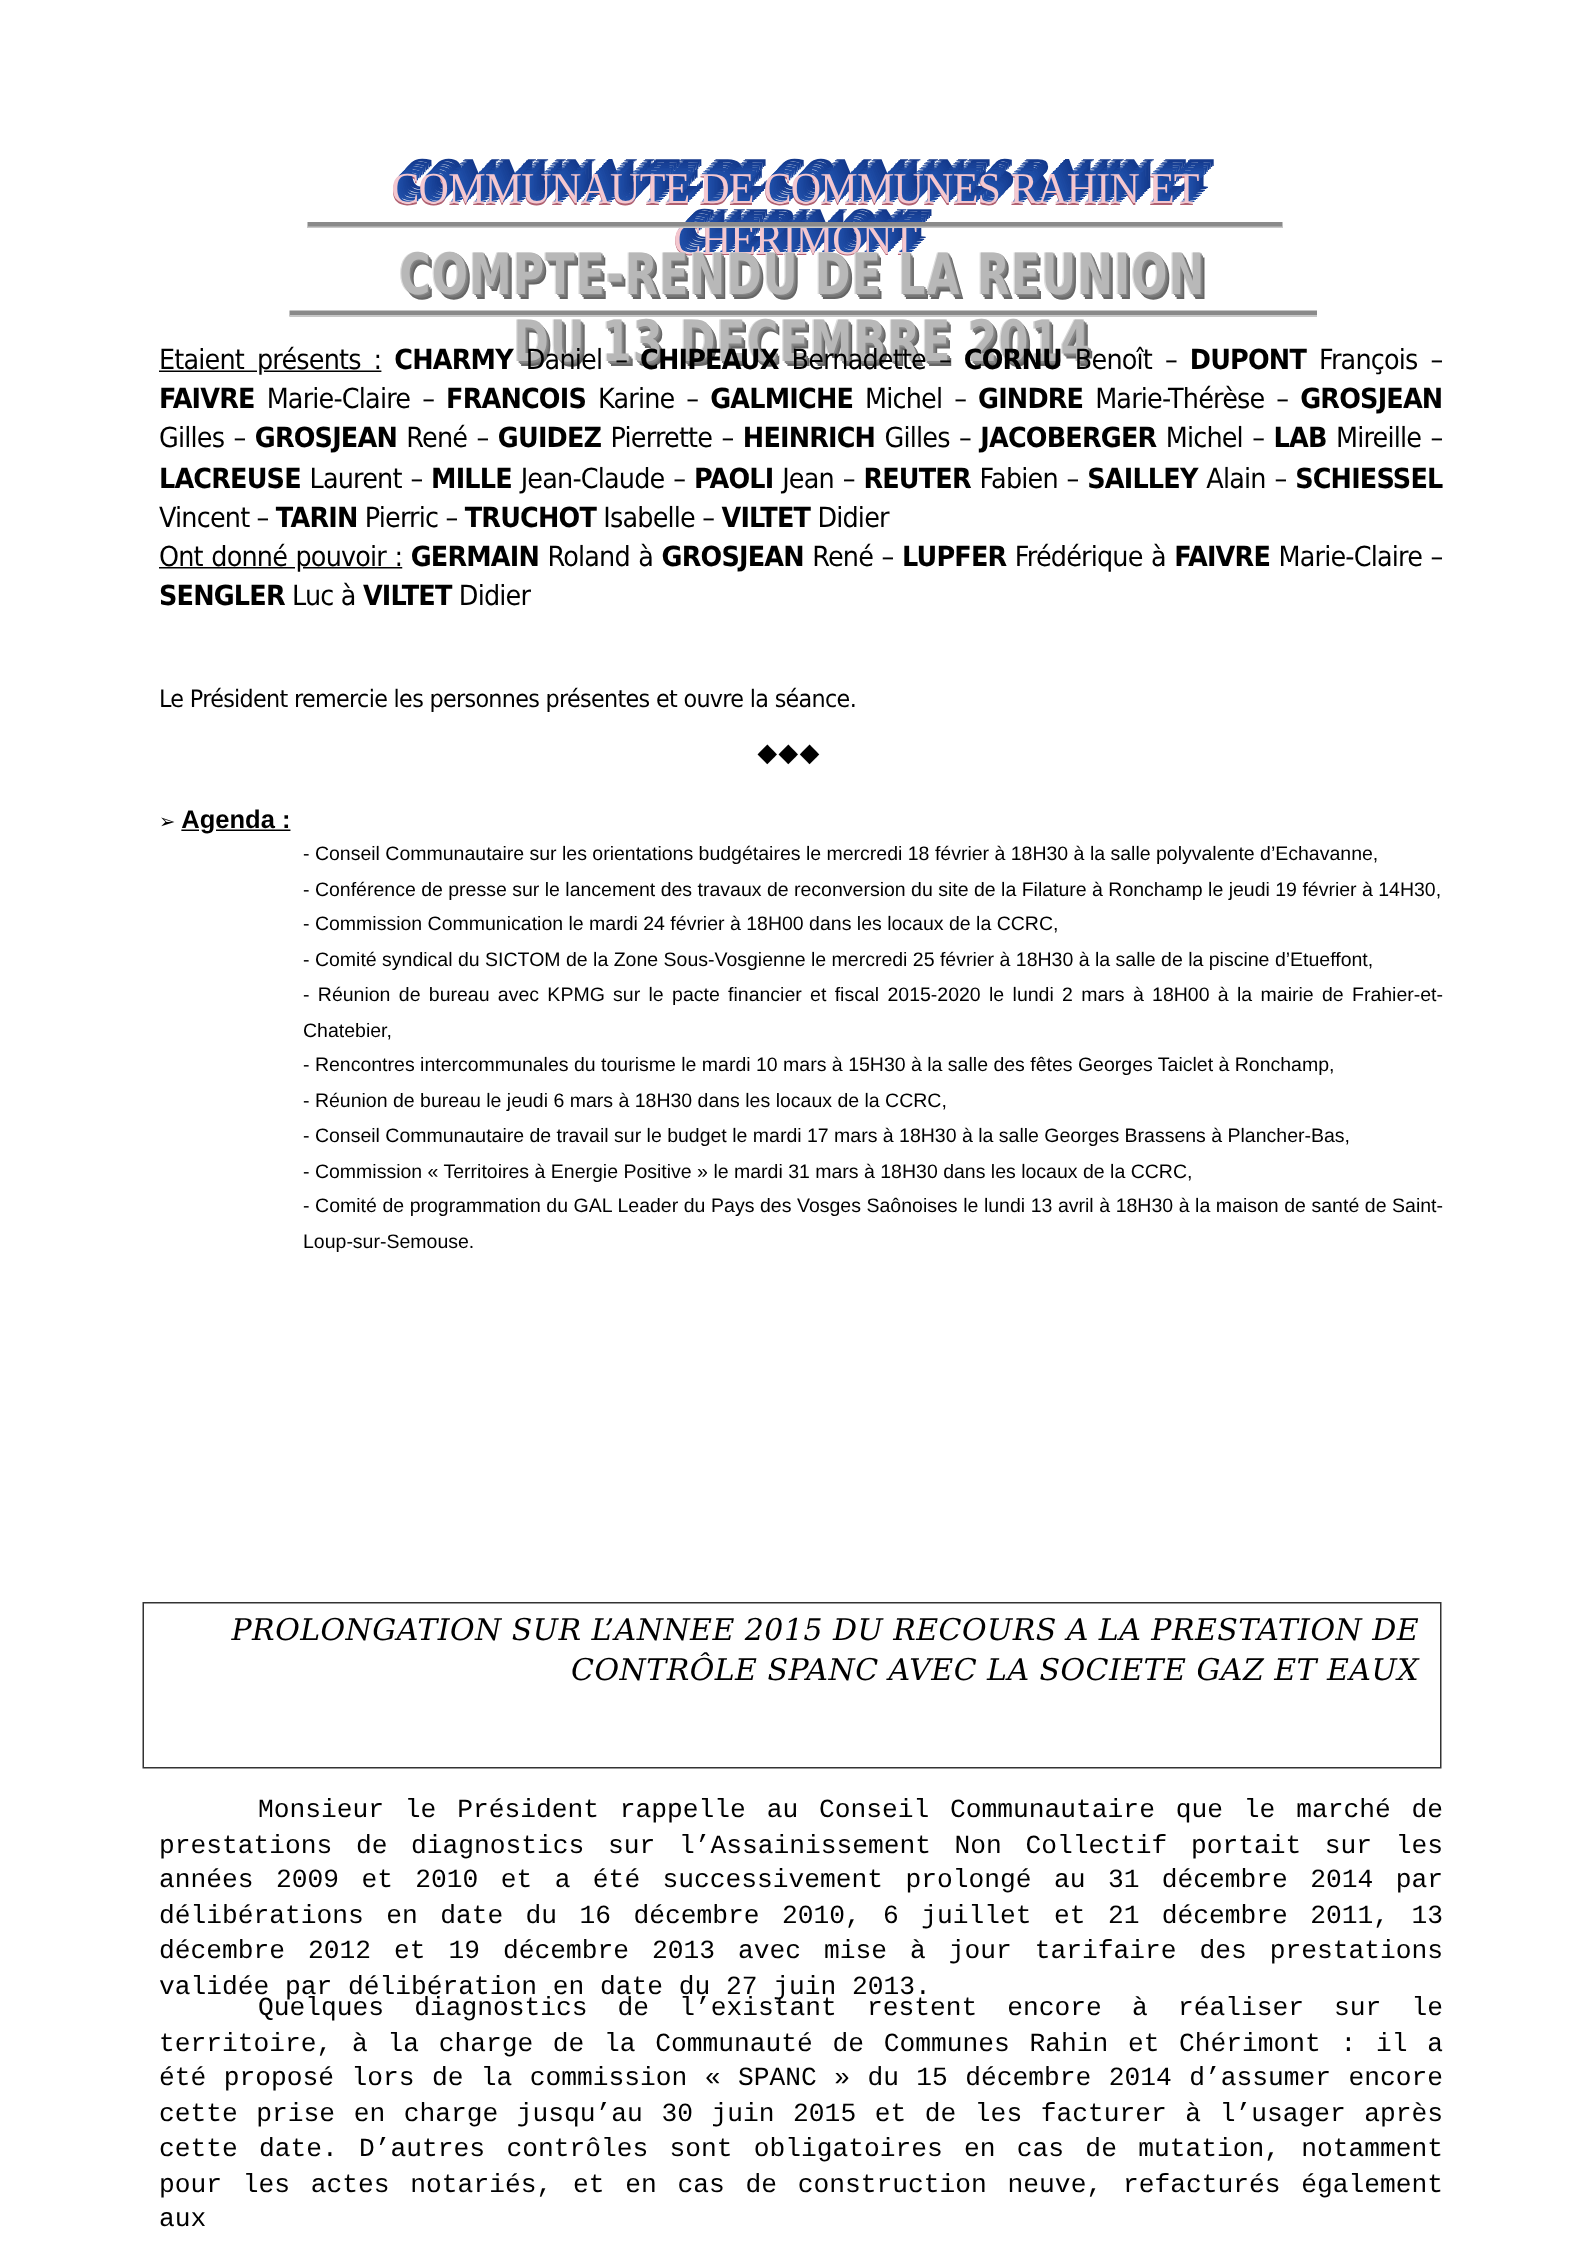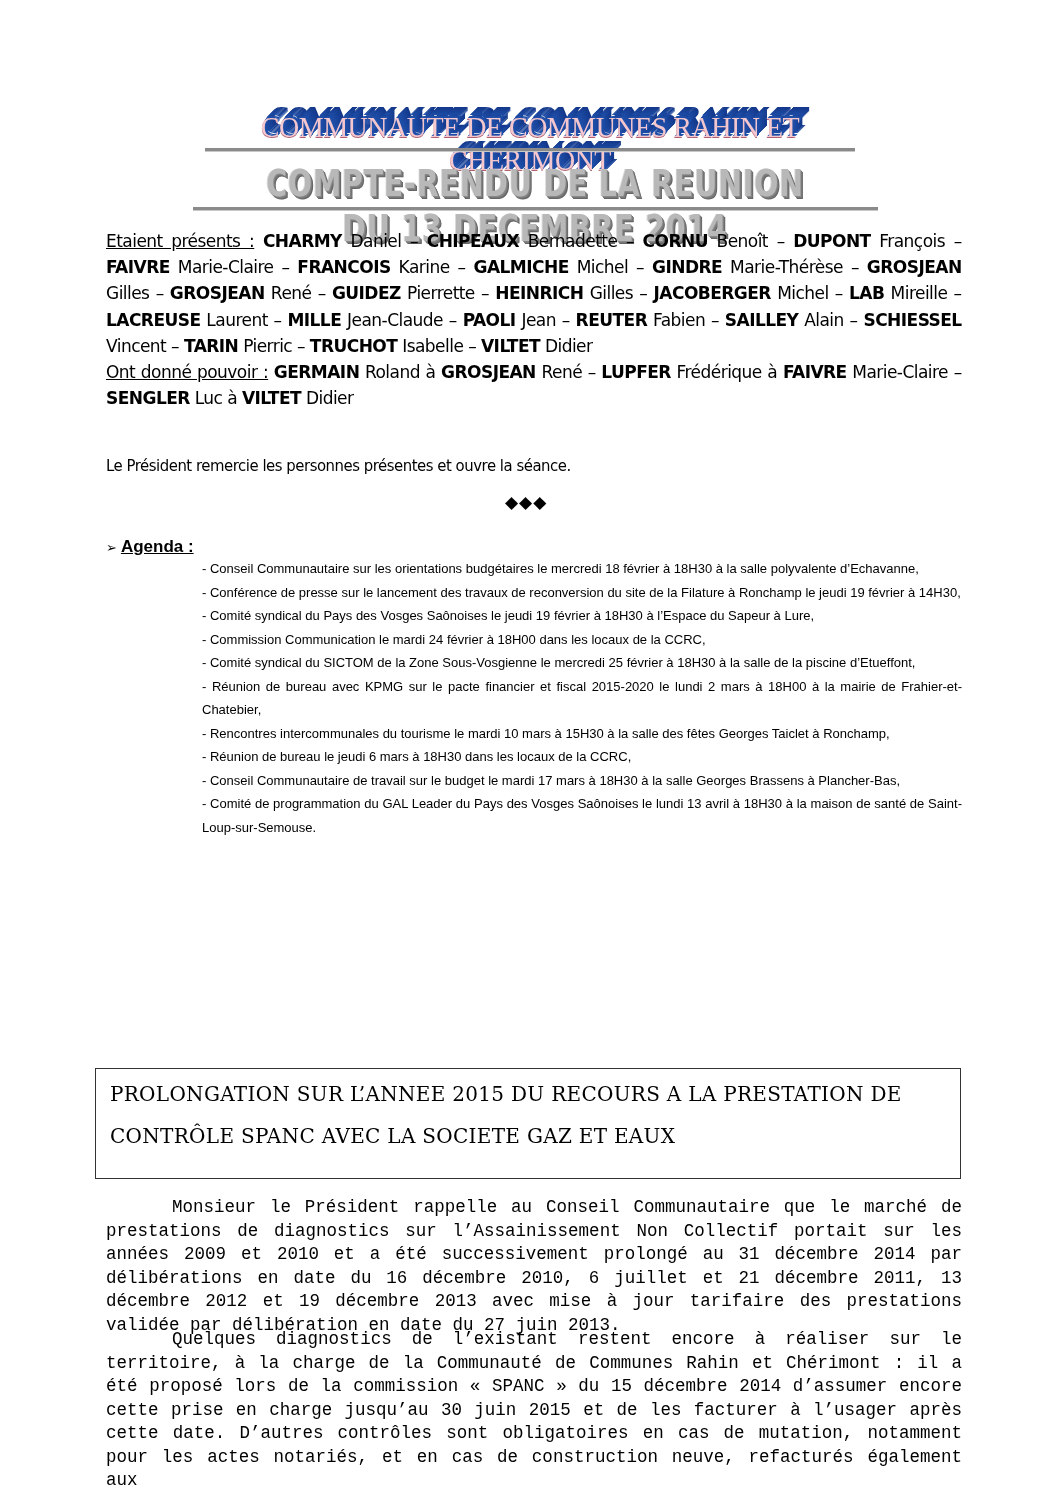--- a/index.html
+++ b/index.html
@@ -57,22 +57,22 @@
     position: absolute; left: 202px; top: 557px; width: 760px; margin: 0; padding: 0; list-style: none;
     font-family: "Liberation Sans", sans-serif; font-size: 13px; line-height: 23.5px; text-align: justify;
   }
   .agenda-list li { margin: 0; padding: 0; }
 
   .section-box {
     position: absolute; left: 95px; top: 1068px; width: 866px; height: 111px;
     border: 1px solid #333; box-sizing: border-box;
   }
   .section-title {
-    position: absolute; left: 0; top: 4px; width: 100%; text-align: left;
-    font-family: "DejaVu Serif", serif; font-size: 20px; line-height: 42px; 
+    position: absolute; left: 0; top: 4px; width: 100%; text-align: right;
+    font-family: "DejaVu Serif", serif; font-size: 20px; line-height: 27px; font-style: italic;
     letter-spacing: 0.3px; padding: 0 14px; box-sizing: border-box;
   }
 
   .para {
     position: absolute; left: 106px; width: 856px; margin: 0;
     font-family: Liberation Mono, monospace; font-size: 17.5px; line-height: 23.5px;
     text-align: justify; text-indent: 66px;
   }
   .p1 { top: 1196px; }
   .p2 { top: 1328px; }
@@ -100,27 +100,27 @@
   <div class="intro">Le Président remercie les personnes présentes et ouvre la séance.</div>
   <div class="diamonds">◆◆◆</div>
 
   <div class="agenda-head">
     <span class="arrow">➢</span><span class="lbl">Agenda :</span>
   </div>
 
   <ul class="agenda-list" id="agenda-list">
       <li>- Conseil Communautaire sur les orientations budgétaires le mercredi 18 février à 18H30 à la salle polyvalente d’Echavanne,</li>
       <li>- Conférence de presse sur le lancement des travaux de reconversion du site de la Filature à Ronchamp le jeudi 19 février à 14H30,</li>
-      <li>- Comité syndical du Pays des Vosges Saônoises le jeudi 19 février à 18H30 à l’Espace du Sapeur à Lure,</li>
       <li>- Commission Communication le mardi 24 février à 18H00 dans les locaux de la CCRC,</li>
       <li>- Comité syndical du SICTOM de la Zone Sous-Vosgienne le mercredi 25 février à 18H30 à la salle de la piscine d’Etueffont,</li>
       <li>- Réunion de bureau avec KPMG sur le pacte financier et fiscal 2015-2020 le lundi 2 mars à 18H00 à la mairie de Frahier-et-Chatebier,</li>
       <li>- Rencontres intercommunales du tourisme le mardi 10 mars à 15H30 à la salle des fêtes Georges Taiclet à Ronchamp,</li>
       <li>- Réunion de bureau le jeudi 6 mars à 18H30 dans les locaux de la CCRC,</li>
       <li>- Conseil Communautaire de travail sur le budget le mardi 17 mars à 18H30 à la salle Georges Brassens à Plancher-Bas,</li>
+      <li>- Commission « Territoires à Energie Positive » le mardi 31 mars à 18H30 dans les locaux de la CCRC,</li>
       <li>- Comité de programmation du GAL Leader du Pays des Vosges Saônoises le lundi 13 avril à 18H30 à la maison de santé de Saint-Loup-sur-Semouse.</li>
     </ul>
 
   <div class="section-box">
     <div class="section-title">PROLONGATION SUR L’ANNEE 2015 DU RECOURS A LA PRESTATION DE CONTRÔLE SPANC AVEC LA SOCIETE GAZ ET EAUX</div>
   </div>
 
   <p class="para p1">Monsieur le Président rappelle au Conseil Communautaire que le marché de prestations de diagnostics sur l’Assainissement Non Collectif portait sur les années 2009 et 2010 et a été successivement prolongé au 31 décembre 2014 par délibérations en date du 16 décembre 2010, 6 juillet et 21 décembre 2011, 13 décembre 2012 et 19 décembre 2013 avec mise à jour tarifaire des prestations validée par délibération en date du 27 juin 2013.</p>
   <p class="para p2">Quelques diagnostics de l’existant restent encore à réaliser sur le territoire, à la charge de la Communauté de Communes Rahin et Chérimont : il a été proposé lors de la commission « SPANC » du 15 décembre 2014 d’assumer encore cette prise en charge jusqu’au 30 juin 2015 et de les facturer à l’usager après cette date. D’autres contrôles sont obligatoires en cas de mutation, notamment pour les actes notariés, et en cas de construction neuve, refacturés également aux</p>
 </div>

